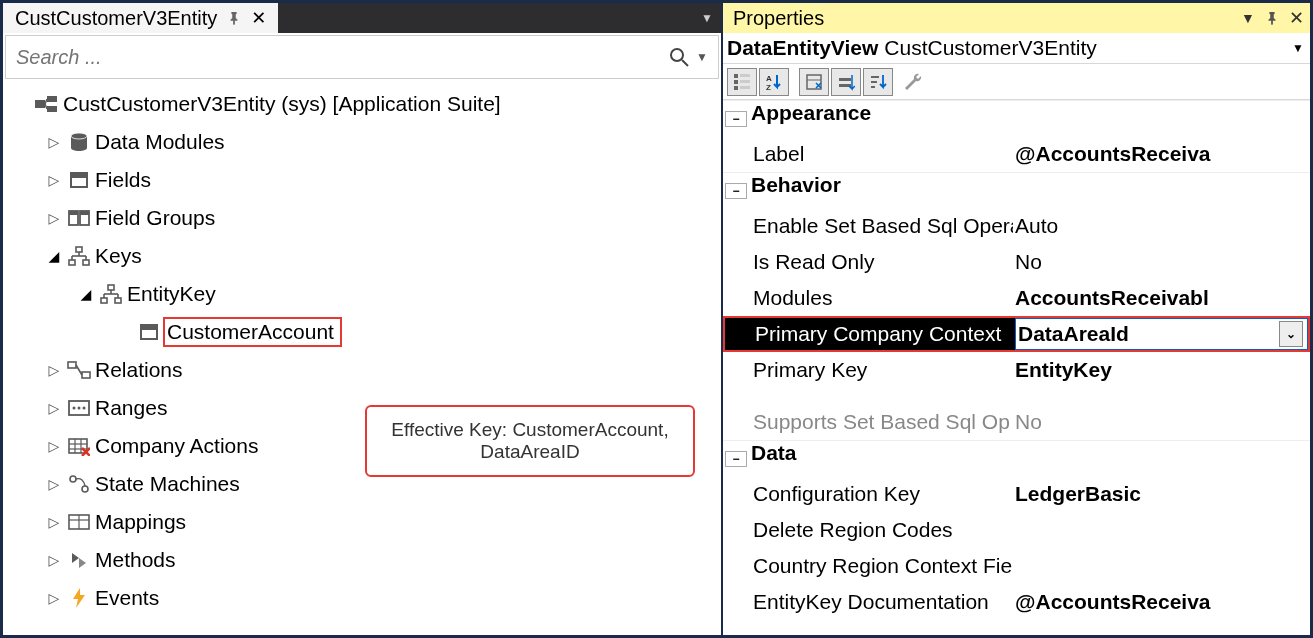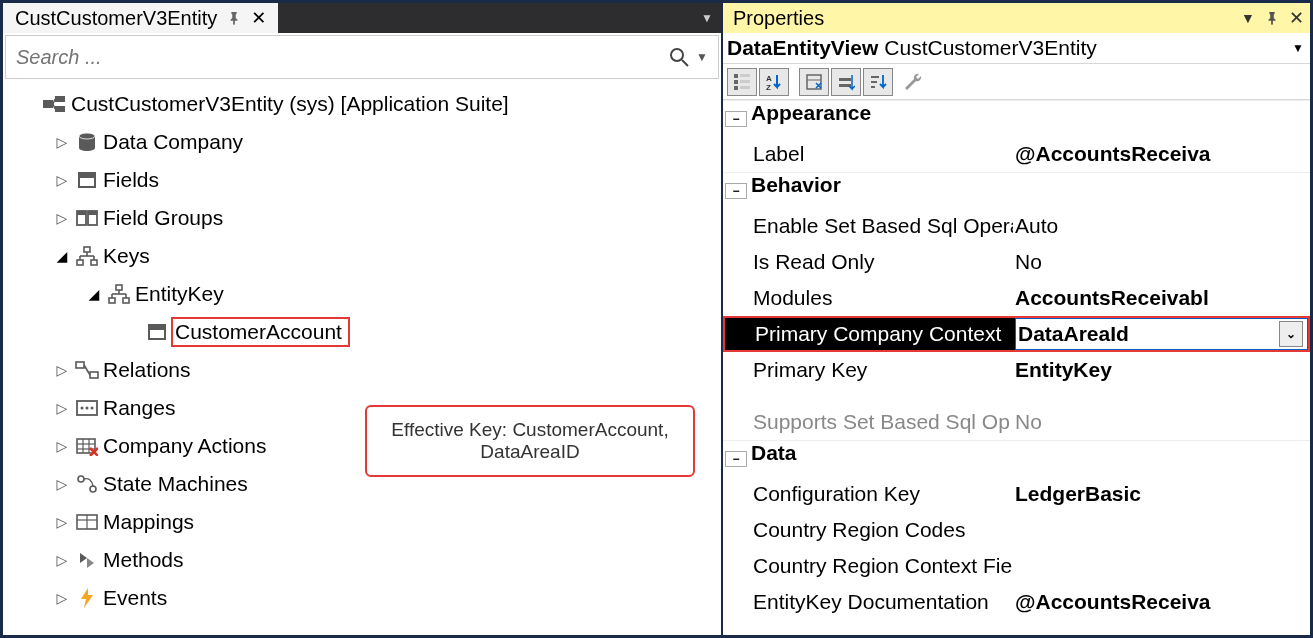--- a/index.html
+++ b/index.html
@@ -13,21 +13,21 @@
     .tab-pin { width: 14px; height: 14px; display: inline-block; }
     .tab-close { font-size: 18px; cursor: pointer; }
     .tab-bar-dropdown { position: absolute; right: 8px; color: #ccc; font-size: 12px; cursor: pointer; }
     
     
     .search-bar { height: 44px; border: 1px solid #ccc; display: flex; align-items: center; padding: 0 10px; margin: 2px; }
     .search-input { flex: 1; border: none; outline: none; font-size: 20px; color: #888; font-style: italic; background: transparent; }
     .search-icon { font-size: 20px; color: #555; }
     
     
-    .tree { flex: 1; overflow: auto; padding: 4px 8px; font-size: 21px; color: #000; }
+    .tree { flex: 1; overflow: auto; padding: 4px 0; font-size: 21px; color: #000; }
     .tree-node { display: flex; align-items: center; height: 38px; white-space: nowrap; }
     .expander { width: 22px; display: inline-flex; justify-content: center; color: #555; font-size: 14px; cursor: pointer; }
     .node-icon { width: 28px; display: inline-flex; justify-content: center; align-items: center; }
     .tree-node .label { padding-left: 2px; }
     .indent-0 { padding-left: 8px; }
     .indent-1 { padding-left: 40px; }
     .indent-2 { padding-left: 72px; }
     .indent-3 { padding-left: 110px; }
     .highlighted-node { border: 2px solid #e53935; padding: 1px 6px; }
     
@@ -118,21 +118,21 @@
     </div>
     <div class="tree-node indent-1">
       <span class="expander">▷</span>
       <span class="node-icon">
         <svg width="20" height="20" viewBox="0 0 20 20">
             <ellipse cx="10" cy="4" rx="8" ry="3" fill="#5a5a5a"></ellipse>
             <path d="M2 4v12c0 1.6 3.6 3 8 3s8-1.4 8-3V4" fill="#5a5a5a"></path>
             <ellipse cx="10" cy="4" rx="8" ry="3" fill="none" stroke="#fff" stroke-width="0.8"></ellipse>
           </svg>
       </span>
-      <span class="label">Data Company</span>
+      <span class="label">Data Modules</span>
     </div>
     <div class="tree-node indent-1">
       <span class="expander">▷</span>
       <span class="node-icon">
         <svg width="20" height="20" viewBox="0 0 20 20">
             <rect x="2" y="3" width="16" height="14" fill="none" stroke="#5a5a5a" stroke-width="2"></rect>
             <rect x="2" y="3" width="16" height="5" fill="#5a5a5a"></rect>
           </svg>
       </span>
       <span class="label">Fields</span>
@@ -387,21 +387,21 @@
       </div>
       <div class="props-row props-category">
         <span class="cat-toggle">−</span>
         <span>Data</span>
       </div>
       <div class="props-row">
         <div class="props-name">Configuration Key</div>
         <div class="props-value">LedgerBasic</div>
       </div>
       <div class="props-row">
-        <div class="props-name">Country Region Codes</div>
+        <div class="props-name">Delete Region Codes</div>
         <div class="props-value"></div>
       </div>
       <div class="props-row">
         <div class="props-name">Country Region Context Fie</div>
         <div class="props-value"></div>
       </div>
       <div class="props-row">
         <div class="props-name">EntityKey Documentation</div>
         <div class="props-value">@AccountsReceiva</div>
       </div>

